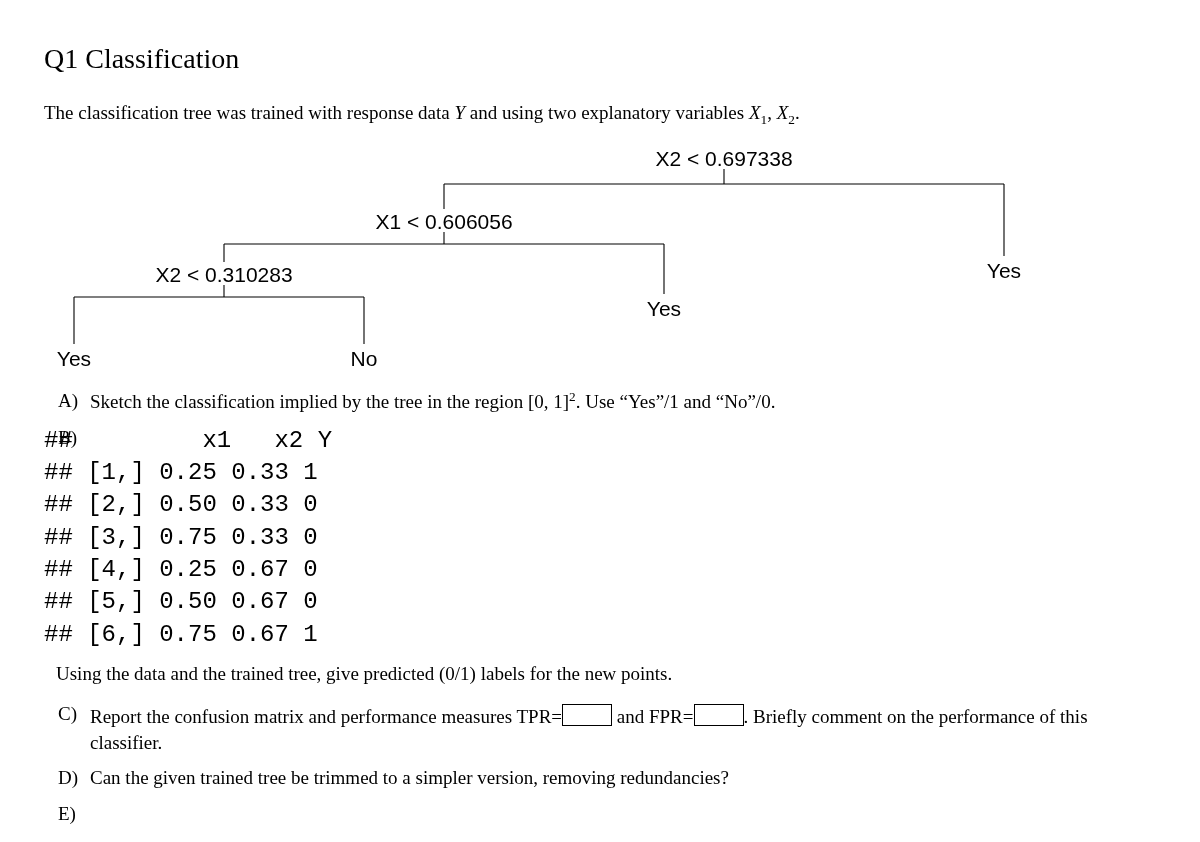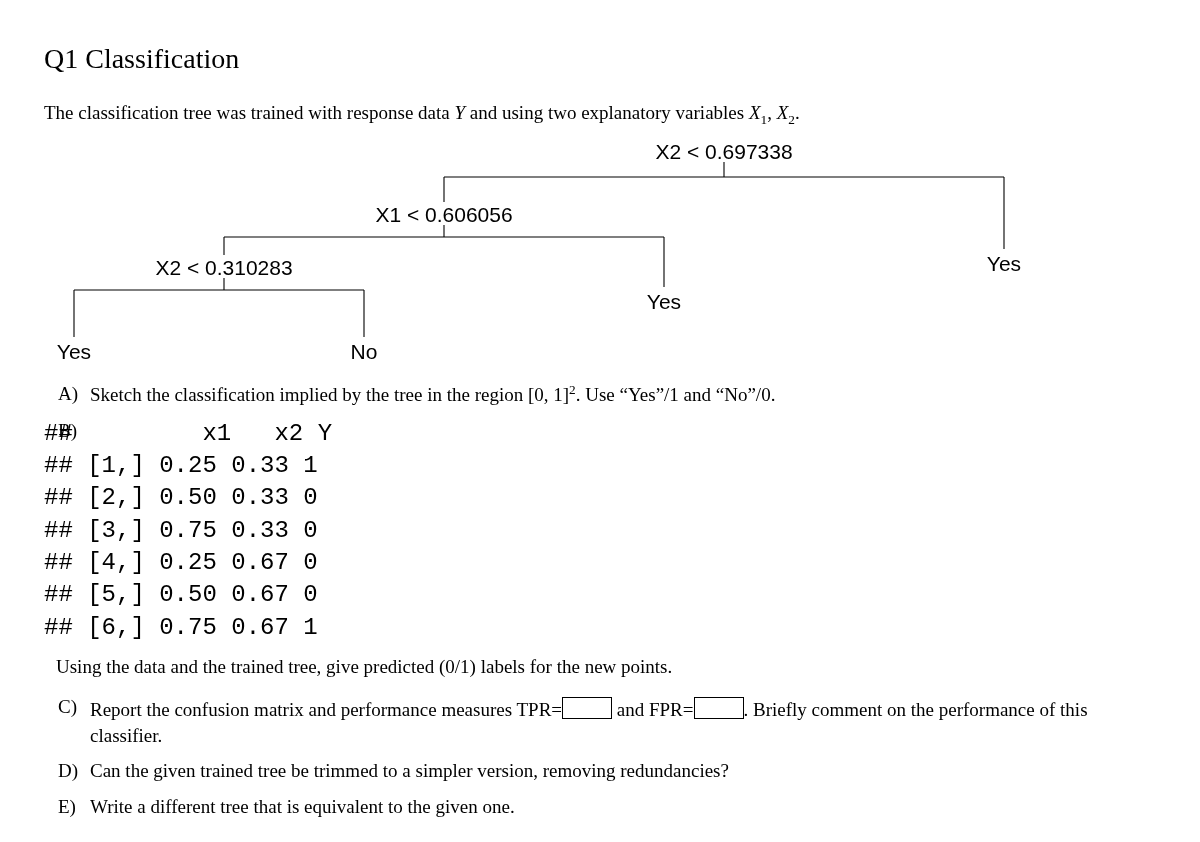--- a/index.html
+++ b/index.html
@@ -12,21 +12,21 @@
     width: 1200px;
     box-sizing: border-box;
     line-height: 1.35;
   }
   h2.title {
     font-size: 28px;
     font-weight: normal;
     margin: 0 0 22px 0;
   }
   .intro {
-    margin-bottom: 8px;
+    margin-bottom: 15px;
   }
   .math-i { font-style: italic; }
   sub { font-size: 0.7em; vertical-align: sub; }
   sup { font-size: 0.7em; vertical-align: super; }
 
   
   .tree-wrap {
     width: 100%;
     margin-top: 6px;
     text-decoration: underline;
@@ -145,15 +145,14 @@
   <li>
     <span class="marker">C)</span>
     <span>Report the confusion matrix and performance measures TPR=</span><span class="blank"></span><span> and FPR=</span><span class="blank"></span><span>. Briefly comment on the performance of this classifier.</span>
   </li>
   <li>
     <span class="marker">D)</span>
     <span>Can the given trained tree be trimmed to a simpler version, removing redundancies?</span>
   </li>
   <li>
     <span class="marker">E)</span>
-    <span>Write a different tree that is equivalent to the given one.</span>
   </li>
 </ol>
 
 </body></html>

